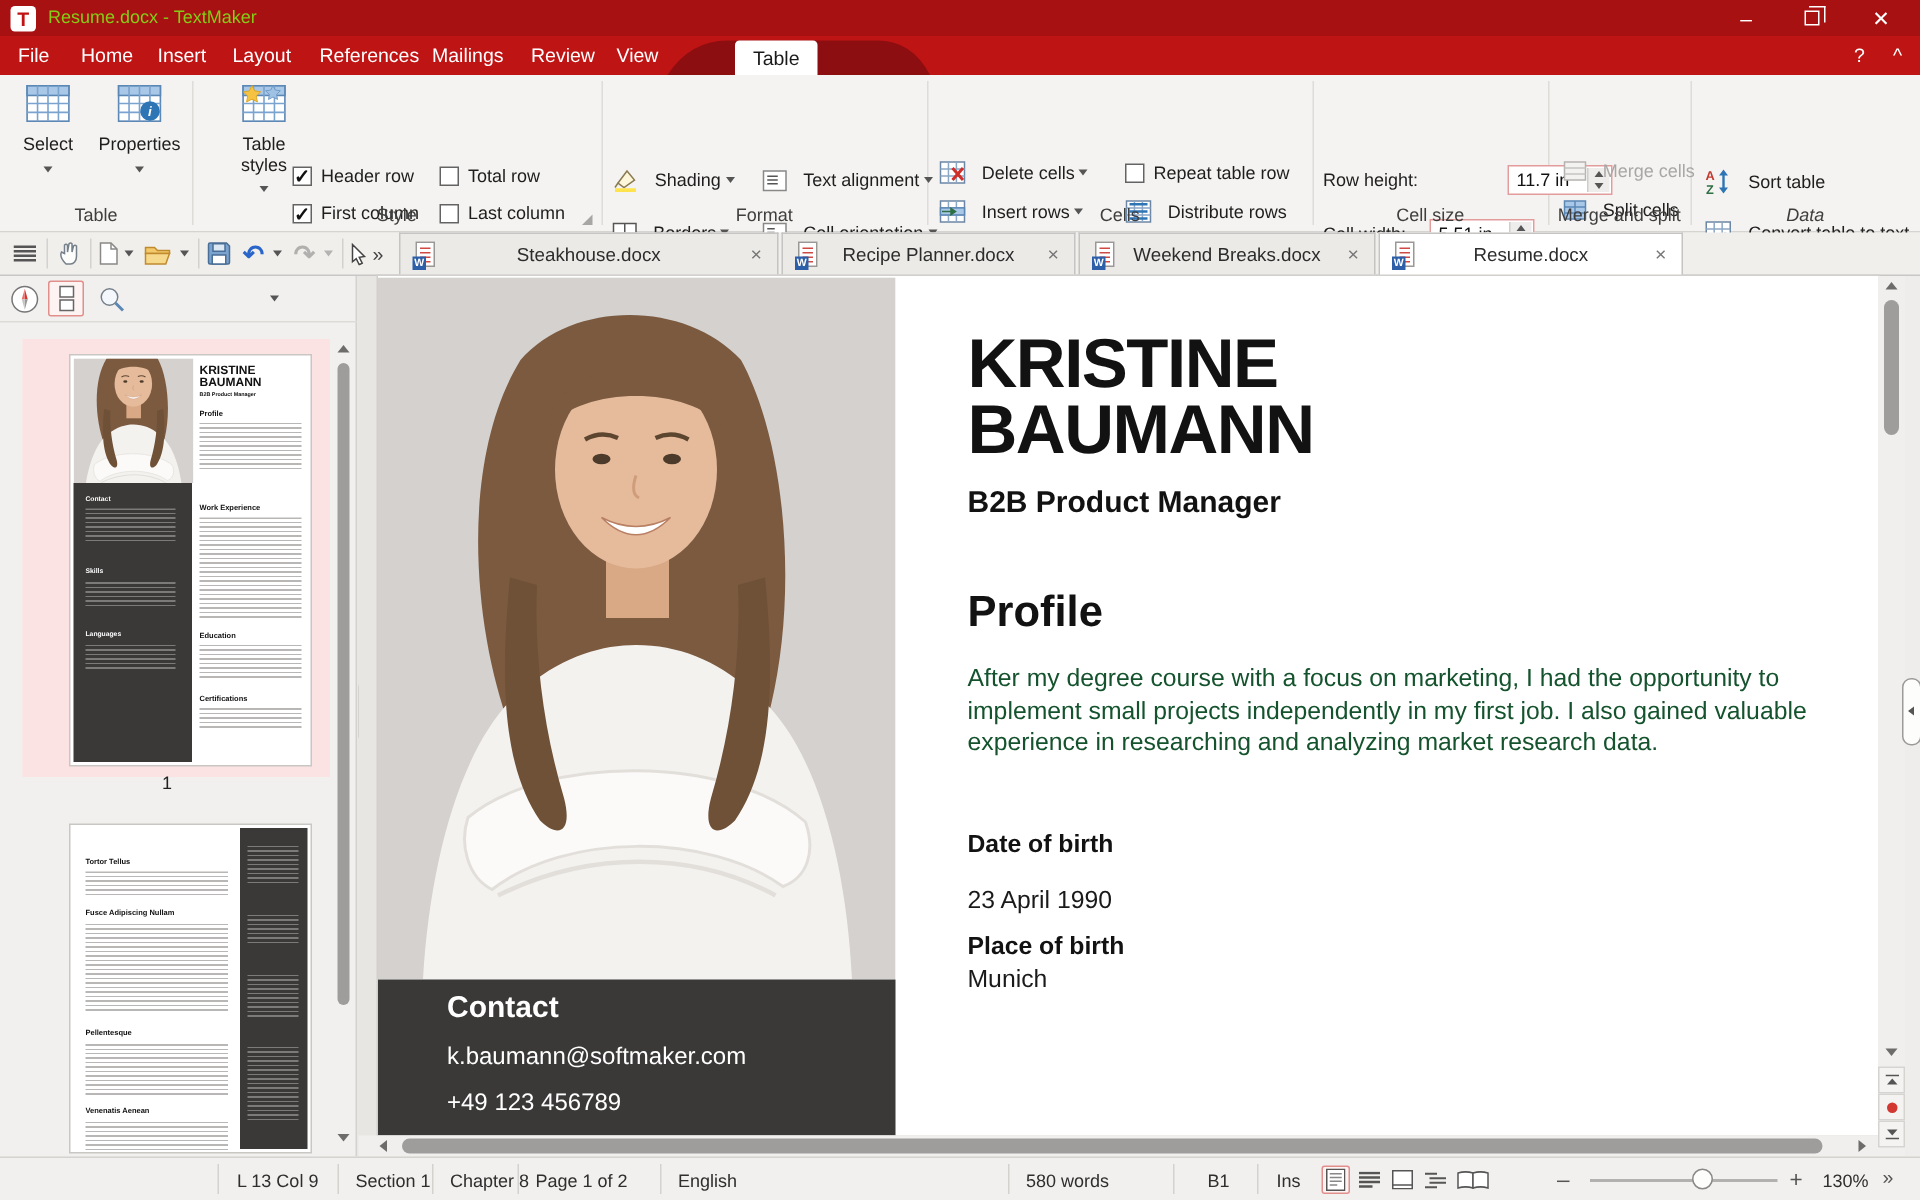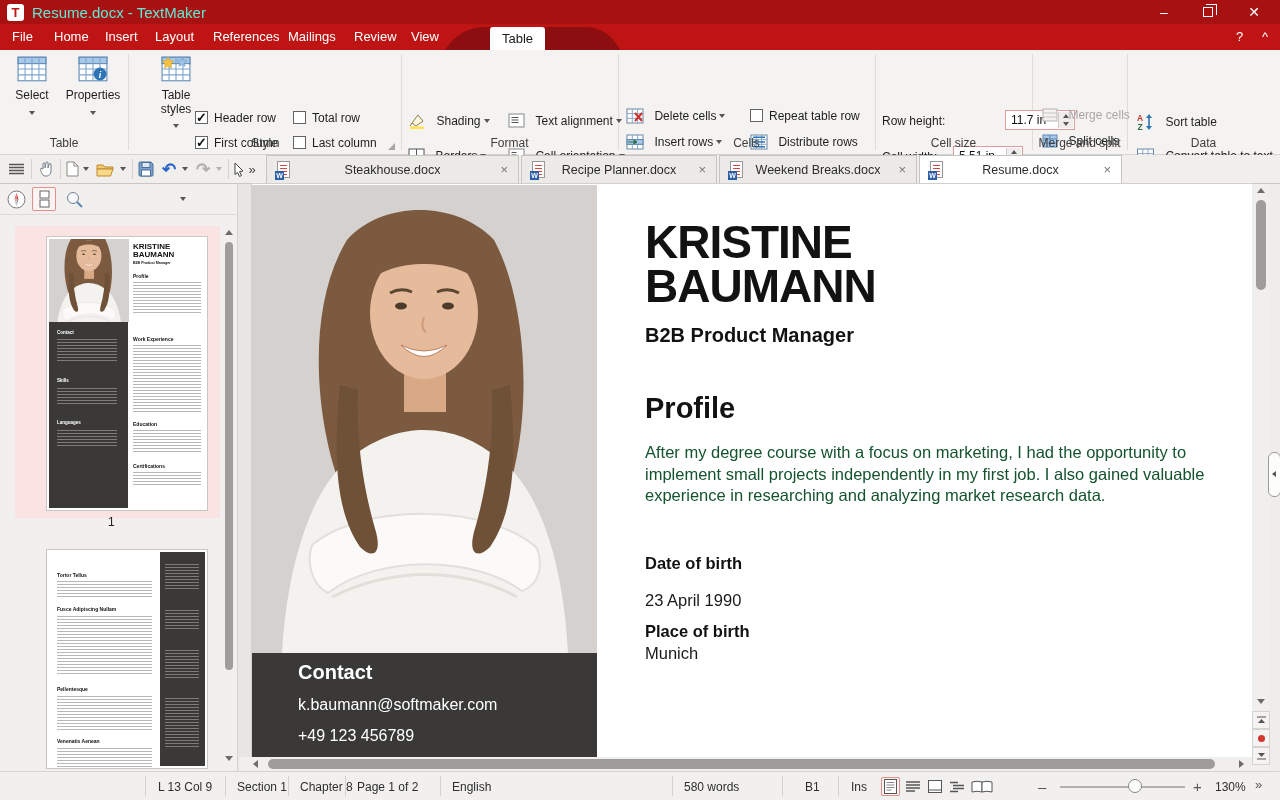--- a/index.html
+++ b/index.html
@@ -4,21 +4,21 @@
 <style>
   * { margin:0; padding:0; box-sizing:border-box; }
   html,body { width:1280px; height:800px; }
   body { font-family:"Liberation Sans", sans-serif; overflow:hidden; }
   .screen { position:relative; width:1280px; height:800px; background:#e9e7e4; overflow:hidden; }
   .abs { position:absolute; }
 
   
   .titlebar { position:absolute; left:0; top:0; width:1280px; height:24px; background:#a81112; color:#fff; }
   .app-icon { position:absolute; left:7px; top:4px; width:17px; height:17px; background:#fff; border-radius:3px; color:#c01414; font-weight:bold; font-size:13px; text-align:center; line-height:17px; }
-  .title-text { position:absolute; left:32px; top:4px; font-size:15px; color:#5eead4; }
+  .title-text { position:absolute; left:32px; top:4px; font-size:12px; color:#84cc16; }
   .winbtn { position:absolute; top:0; width:42px; height:24px; color:#fff; text-align:center; line-height:24px; font-size:14px; }
   .restore-glyph { position:relative; width:10px; height:10px; margin:7px auto; border:1px solid #fff; }
   .restore-glyph::before { content:""; position:absolute; left:2px; top:-4px; width:10px; height:10px; border:1px solid #fff; border-left:none; border-bottom:none; }
 
   
   .menubar { position:absolute; left:0; top:24px; width:1280px; height:26px; background:#bf1414; }
   .menu-item { position:absolute; top:0; height:26px; line-height:26px; color:#fff; font-size:13px; padding:0 2px; }
   .swoosh { position:absolute; top:24px; left:440px; }
   .ctx-tab { position:absolute; left:490px; top:27px; width:55px; height:23px; background:#fff; border-radius:3px 3px 0 0; color:#1a1a1a; font-size:13px; text-align:center; line-height:23px; }
   .menu-help { position:absolute; top:24px; height:26px; line-height:26px; color:#fff; font-size:13px; }
@@ -359,21 +359,21 @@
       <span class="lbl">Sort table</span>
     </div>
     <div class="smallrow" style="left:1136px; top:96px;">
       <svg width="19" height="16">
         <use href="#minitbl"></use>
           <text x="14" y="14" font-size="9" font-weight="bold" fill="#2e75b6" text-anchor="middle">A</text>
         <path d="M4,13 h5 M7,11 l3,2 -3,2" stroke="#555" fill="none"></path>
       </svg>
       <span class="lbl">Convert table to text</span>
     </div>
-    <div class="group-label" style="left:1127px; width:153px;">Data</div>
+    <div class="group-label" style="left:1127px; width:153px;font-style:italic;">Data</div>
   </div>
 
   <div class="toolrow">
     <div class="tool-ico" style="left:6px; width:20px;">
       <svg width="15" height="12">
           <path d="M0,1.5 h15 M0,4.5 h15 M0,7.5 h15 M0,10.5 h15" stroke="#555" stroke-width="1.6"></path>
         </svg>
     </div>
     <div class="tool-sep" style="left:31px;"></div>
     <div class="tool-ico" style="left:36px; width:20px;">

